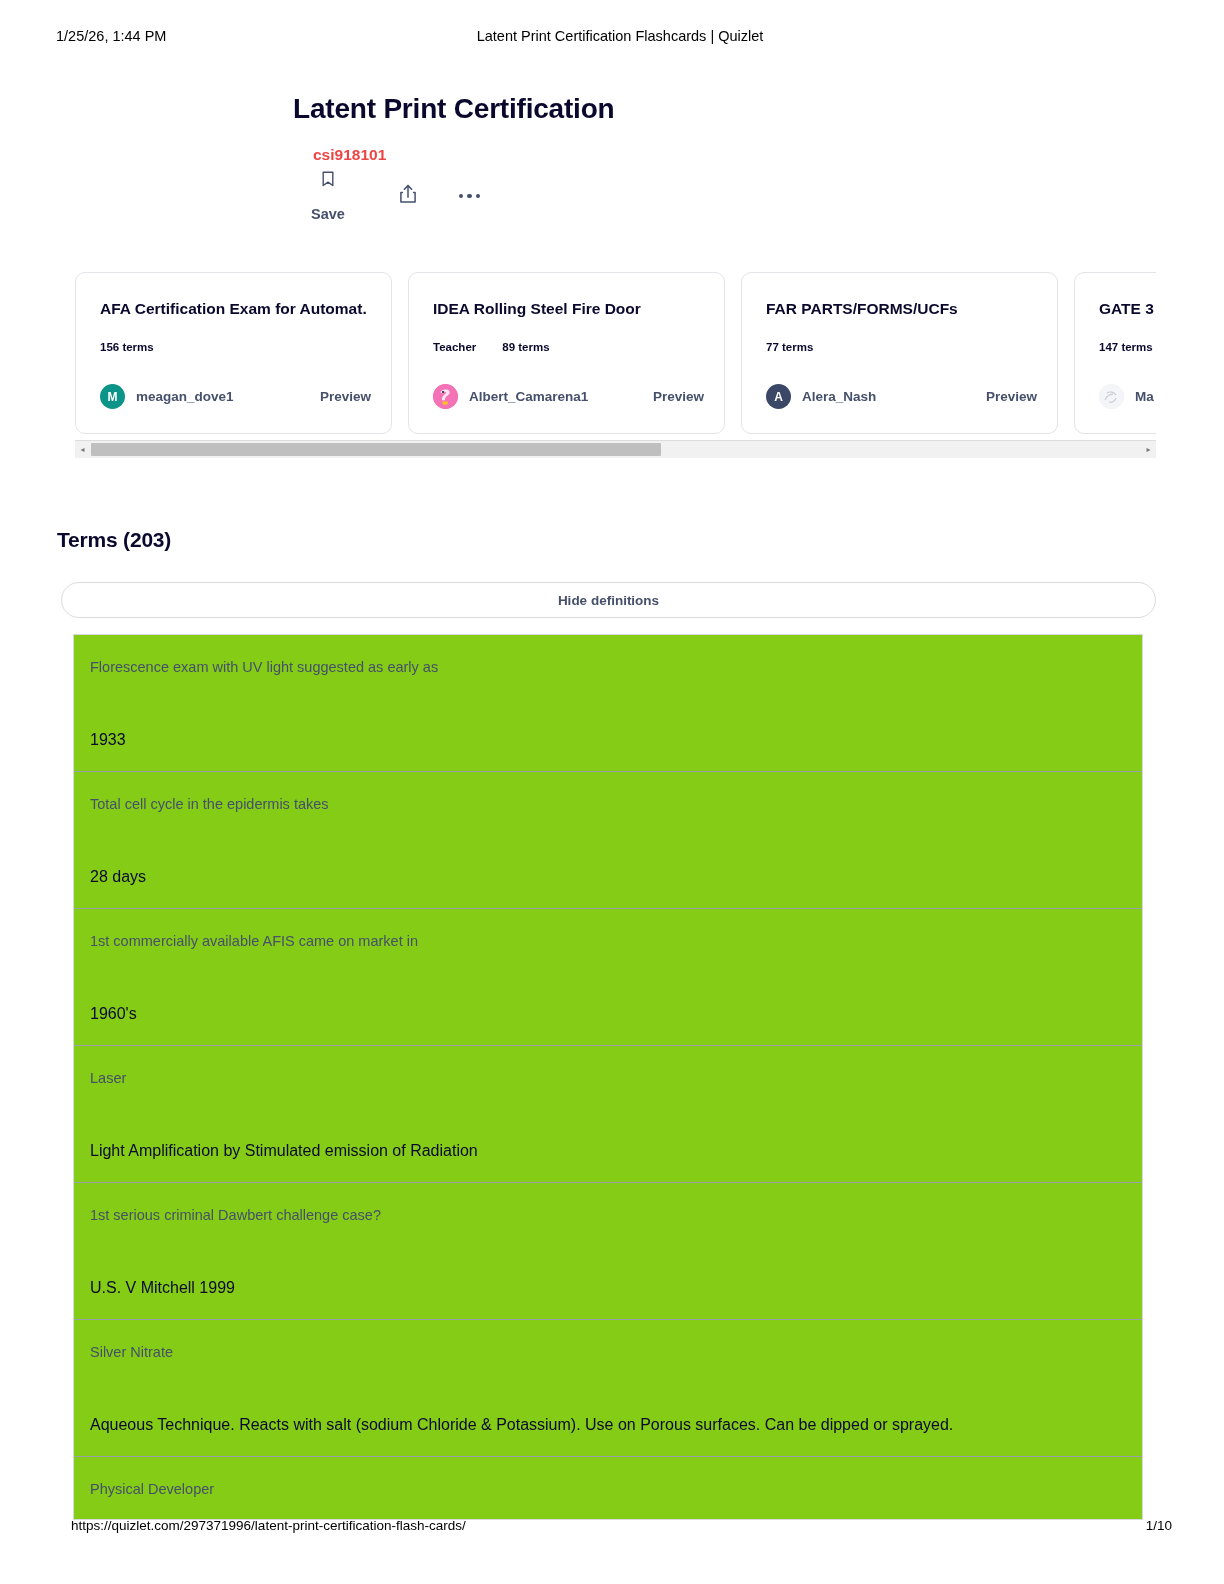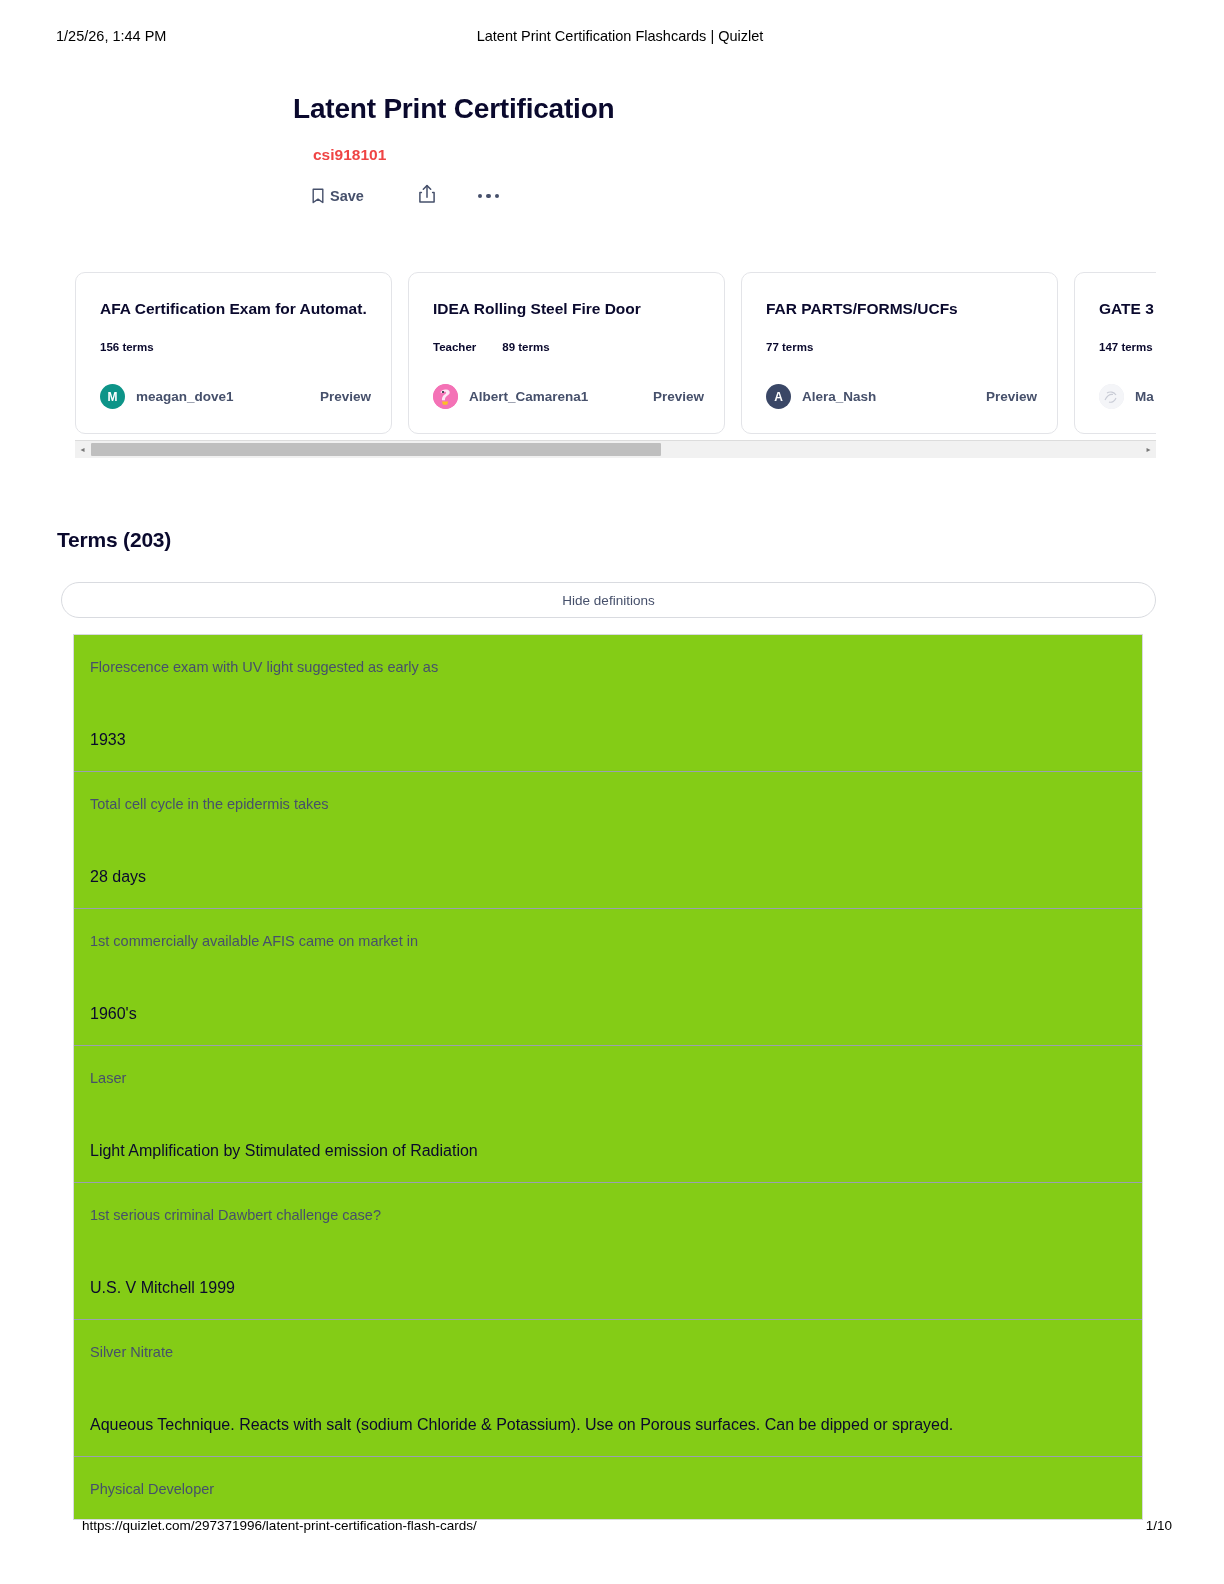--- a/index.html
+++ b/index.html
@@ -68,24 +68,25 @@
   .action-row {
     margin-top: 20px;
     margin-left: 18px;
     display: flex;
     align-items: center;
     height: 24px;
   }
   .action-save {
     display: flex;
     align-items: center;
-    gap: 5px;
+    gap: 19px;
     color: #46506b;
     font-size: 14.5px;
     font-weight: bold;
+    flex-direction: column;
   }
   .icon-btn {
     display: inline-flex;
     align-items: center;
     justify-content: center;
   }
   .action-share { margin-left: 54px; }
   .action-more  { margin-left: 42px; display:flex; gap:4px; align-items:center; }
   .dot {
     width: 4.5px; height: 4.5px; border-radius: 50%;
@@ -220,21 +221,21 @@
     width: 1095px;
     height: 36px;
     box-sizing: border-box;
     border: 1px solid #d9dbe0;
     border-radius: 18px;
     background: #fff;
     display: flex;
     align-items: center;
     justify-content: center;
     font-size: 13.5px;
-    font-weight: normal;
+    font-weight: bold;
     color: #46506b;
   }
   .terms-list {
     position: absolute;
     left: 73px;
     top: 634px;
     width: 1070px;
     box-sizing: border-box;
     border: 1px solid #d7d9df;
     background: #84cc16;
@@ -262,21 +263,21 @@
     position: absolute;
     left: 0;
     top: 1518px;
     width: 1224px;
     height: 20px;
     font-size: 13.5px;
     color: #000;
   }
   .print-footer .pf-url {
     position: absolute;
-    left: 52px; top: 0;
+    left: 41px; top: 0;
     white-space: nowrap;
     padding-left: 30px;
   }
   .print-footer .pf-page {
     position: absolute;
     right: 52px; top: 0;
     white-space: nowrap;
   }
 </style>
 </head>

